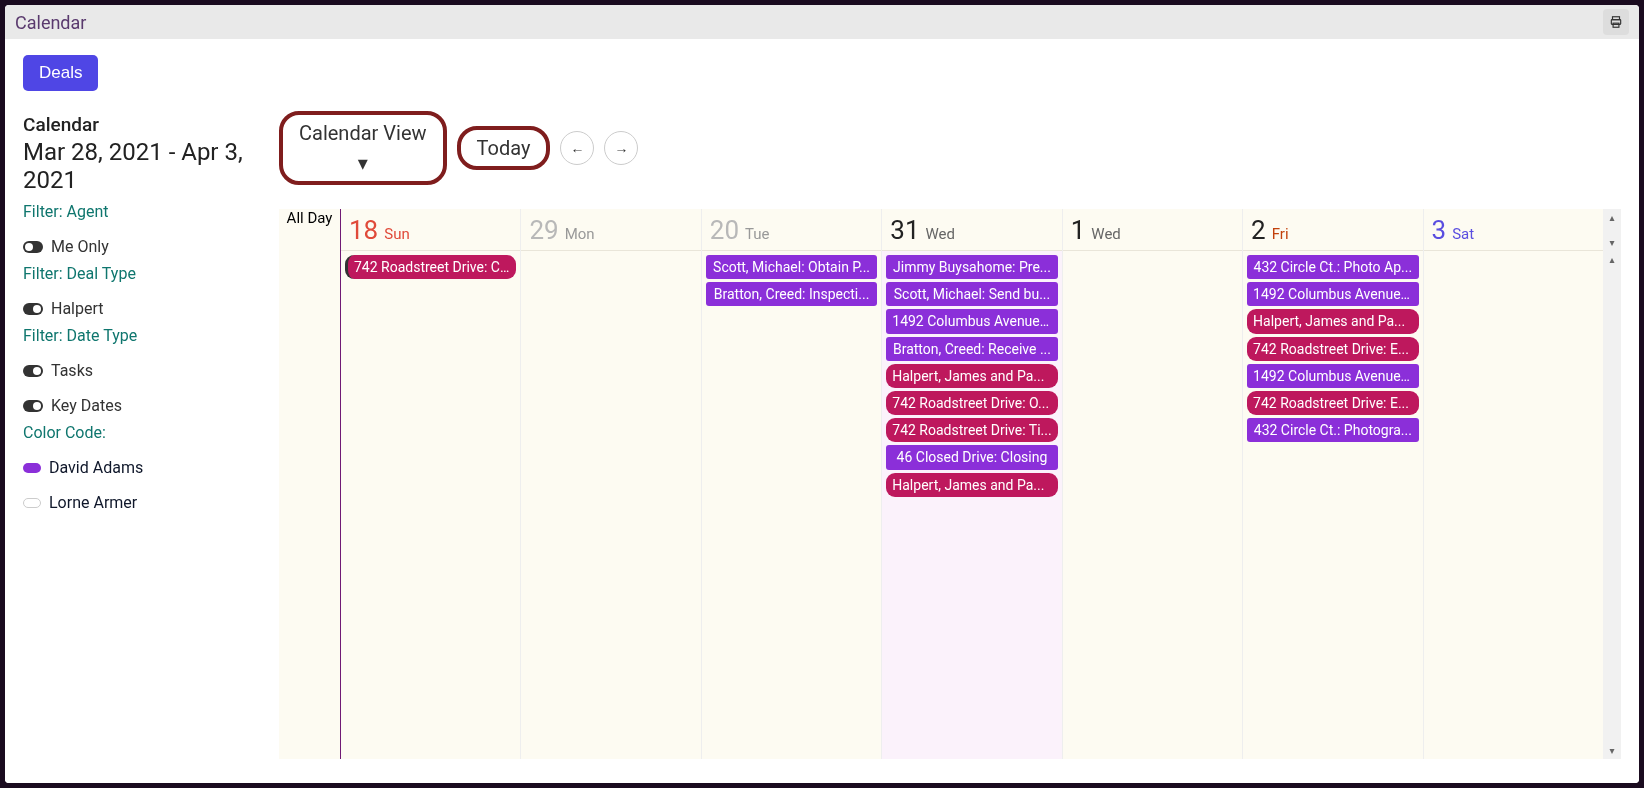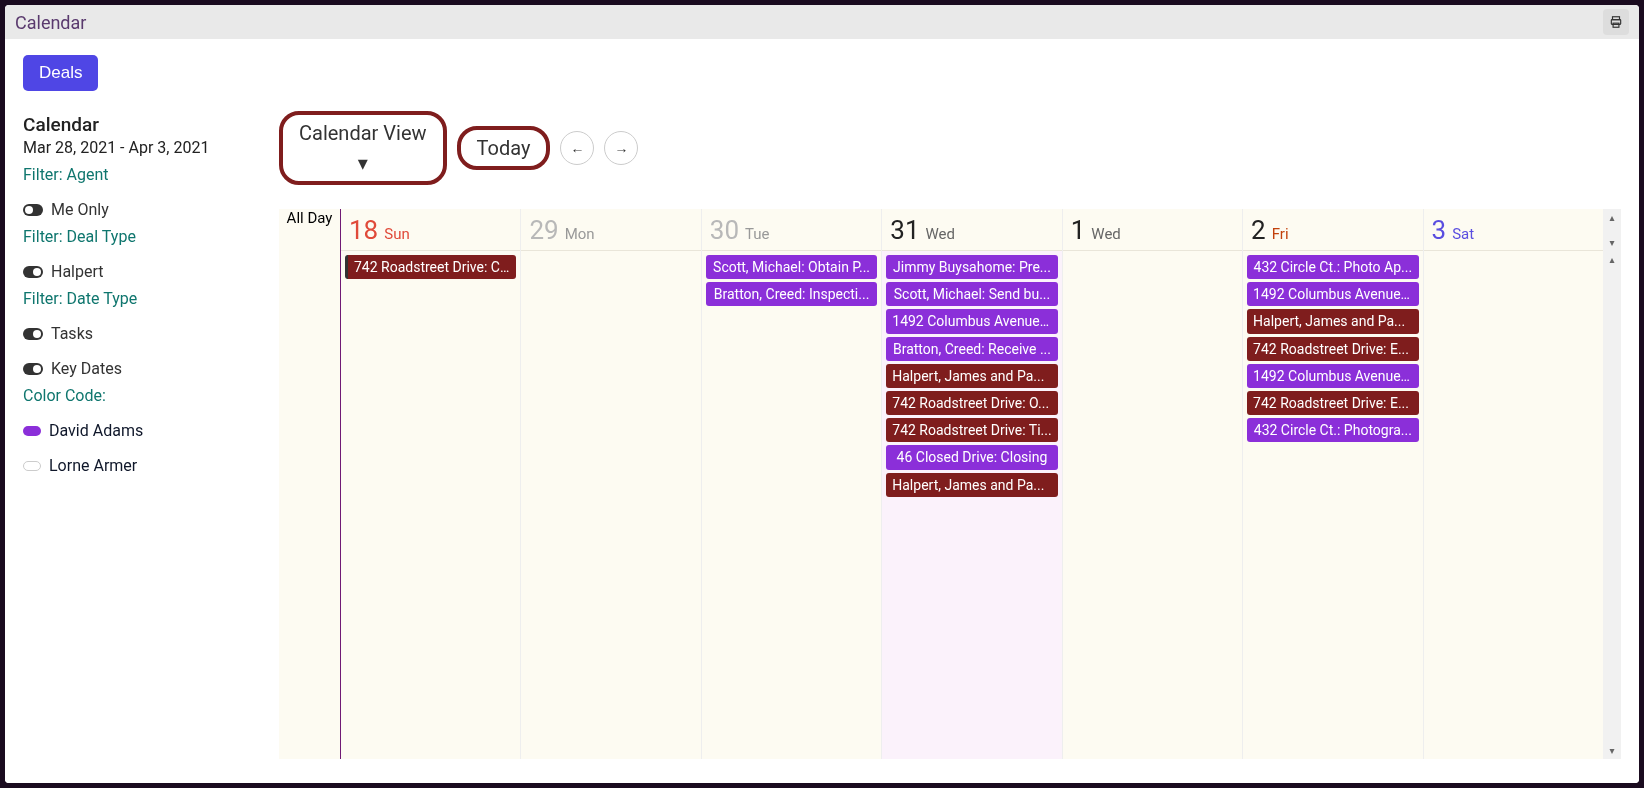--- a/index.html
+++ b/index.html
@@ -6,21 +6,21 @@
   html, body { width: 1644px; height: 788px; font-family: -apple-system, BlinkMacSystemFont, "Segoe UI", Roboto, sans-serif; background:#1a0b1f; overflow:hidden;}
   .outer { position:absolute; top:5px; left:5px; right:5px; bottom:5px; background:#fff; border-radius:4px; overflow:hidden; display:flex; flex-direction:column;}
   .titlebar { height:34px; background:#e9e9e9; display:flex; align-items:center; padding:0 10px; font-size:18px; color:#5a3a6e; font-weight:400; justify-content:space-between;}
   .titlebar .print { width:26px; height:26px; background:#ddd; border-radius:4px; display:flex; align-items:center; justify-content:center; cursor:pointer;}
   .body { flex:1; display:flex; overflow:hidden; position:relative;}
   .scrollzone { flex:1; overflow-y:scroll; overflow-x:hidden; background:#fff;}
   .content { min-height:720px; padding:14px 18px 0 18px; display:flex; flex-direction:row; gap:0;}
   .sidebar { width:250px; flex-shrink:0; padding-top:2px;}
   .deals-btn { background:#4f46e5; color:#fff; font-size:17px; padding:8px 16px; border:none; border-radius:5px; cursor:pointer; font-weight:400;}
   .sidebar h2 { font-size:19px; font-weight:500; color:#222; margin-top:22px;}
-  .sidebar .daterange { font-size:16px; color:#222; margin-top:2px;}
+  .sidebar .daterange { font-size:24px; color:#222; margin-top:2px;}
   .filter-label { font-size:16px; color:#0f766e; margin-top:8px;}
   .toggle-row { display:flex; align-items:center; gap:8px; margin-top:16px; font-size:16px; color:#333;}
   .toggle { width:20px; height:12px; border-radius:6px; background:#333; position:relative; cursor:pointer; flex-shrink:0;}
   .toggle::after { content:""; position:absolute; width:8px; height:8px; border-radius:50%; background:#fff; top:2px;}
   .toggle.off::after { left:2px;}
   .toggle.on::after { right:2px;}
   .toggle.on { background:#333;}
   .legend-row { display:flex; align-items:center; gap:8px; margin-top:16px; font-size:16px; color:#0f172a;}
   .legend-dot { width:18px; height:10px; border-radius:5px;}
   .main { flex:1; display:flex; flex-direction:column; padding-left:6px;}
@@ -32,21 +32,21 @@
   .days { flex:1; display:flex; position:relative;}
   .daycol { flex:1; border-right:1px solid #eee; min-width:0; display:flex; flex-direction:column;}
   .daycol:last-child { border-right:none;}
   .dayhead { height:42px; display:flex; align-items:baseline; padding:6px 0 0 8px; gap:6px; border-bottom:1px solid #e9e5d9; background:#fdfbf2;}
   .daynum { font-size:26px; font-weight:400;}
   .dayname { font-size:15px; color:#888;}
   .daybody { flex:1; padding:4px 4px 0 4px; display:flex; flex-direction:column; gap:3px;}
   .wed .daybody { background:#fbf2fb;}
   .event { font-size:14px; color:#fff; padding:3px 6px; border-radius:3px; white-space:nowrap; overflow:hidden; text-overflow:ellipsis; cursor:pointer; line-height:1.3;}
   .ev-purple { background:#8b2fd9;text-align:center;}
-  .ev-green  { background:#7f1d1d;}
+  .ev-green  { background:#be185d;border-radius:9px;}
   .ev-bar { border-left:3px solid #333;}
   .cal-scroll { width:18px; background:#f1f1f1; display:flex; flex-direction:column; align-items:center; justify-content:space-between; font-size:10px; color:#666; padding:3px 0;}
   ::-webkit-scrollbar { width:16px;}
   ::-webkit-scrollbar-track { background:#f4f4f4;}
   ::-webkit-scrollbar-thumb { background:#c4c4c4; border-radius:8px;}
 </style>
 </head>
 <body>
 
 <div class="outer">
@@ -136,21 +136,21 @@
                 </div>
                 <div class="daycol">
                   <div class="dayhead">
                     <span class="daynum" style="color: rgb(184, 184, 184);">29</span>
                     <span class="dayname" style="color: rgb(153, 153, 153);">Mon</span>
                   </div>
                   <div class="daybody"></div>
                 </div>
                 <div class="daycol">
                   <div class="dayhead">
-                    <span class="daynum" style="color: rgb(184, 184, 184);">30</span>
+                    <span class="daynum" style="color: rgb(184, 184, 184);">20</span>
                     <span class="dayname" style="color: rgb(153, 153, 153);">Tue</span>
                   </div>
                   <div class="daybody">
                     <div class="event ev-purple">Scott, Michael: Obtain P...</div>
                     <div class="event ev-purple">Bratton, Creed: Inspecti...</div>
                   </div>
                 </div>
                 <div class="daycol wed">
                   <div class="dayhead">
                     <span class="daynum" style="color: rgb(34, 34, 34);">31</span>

